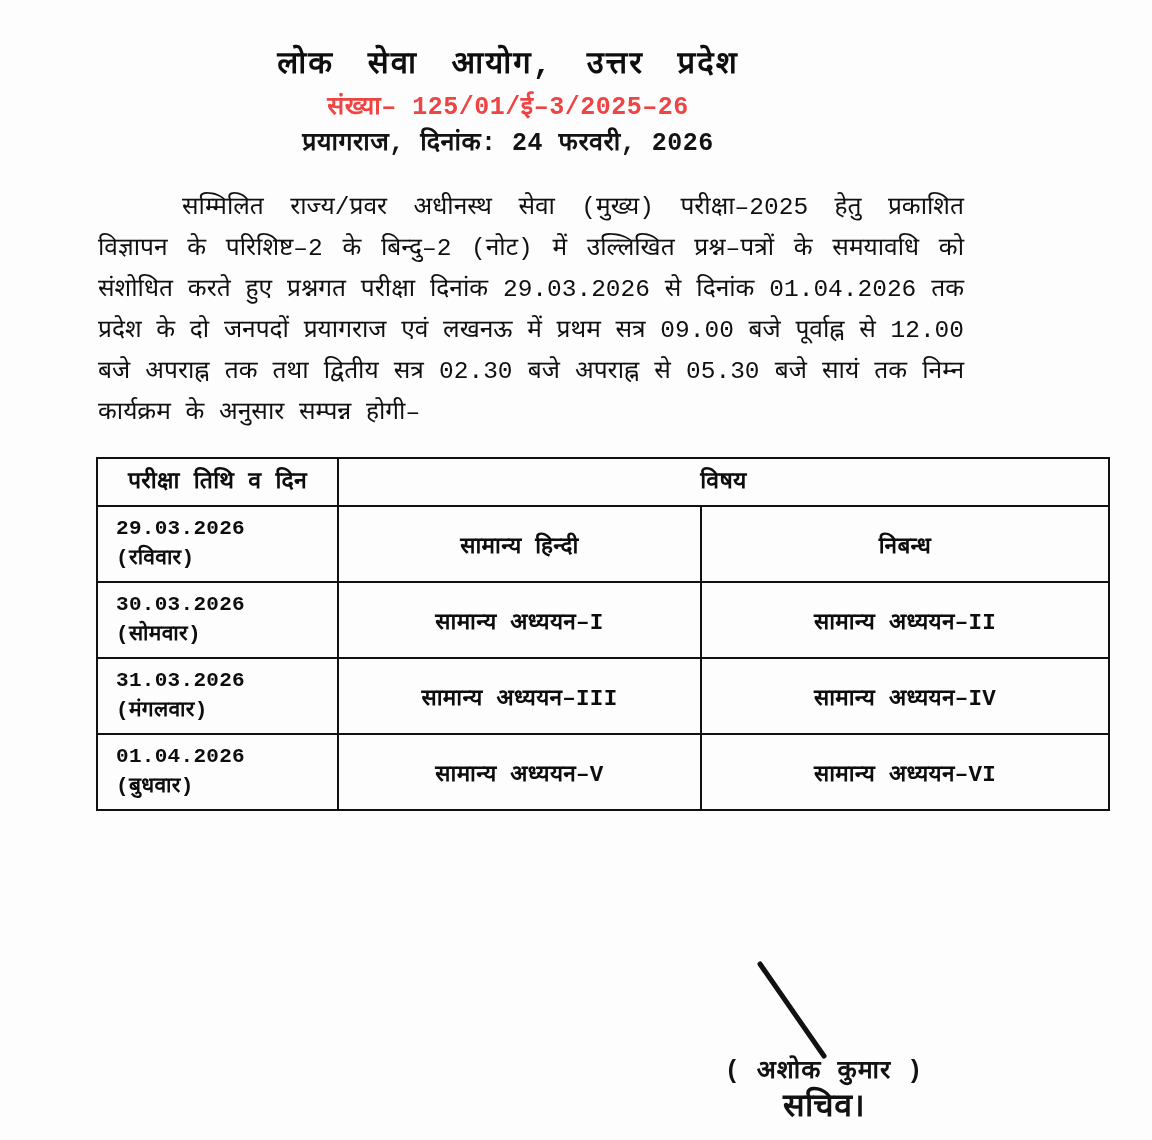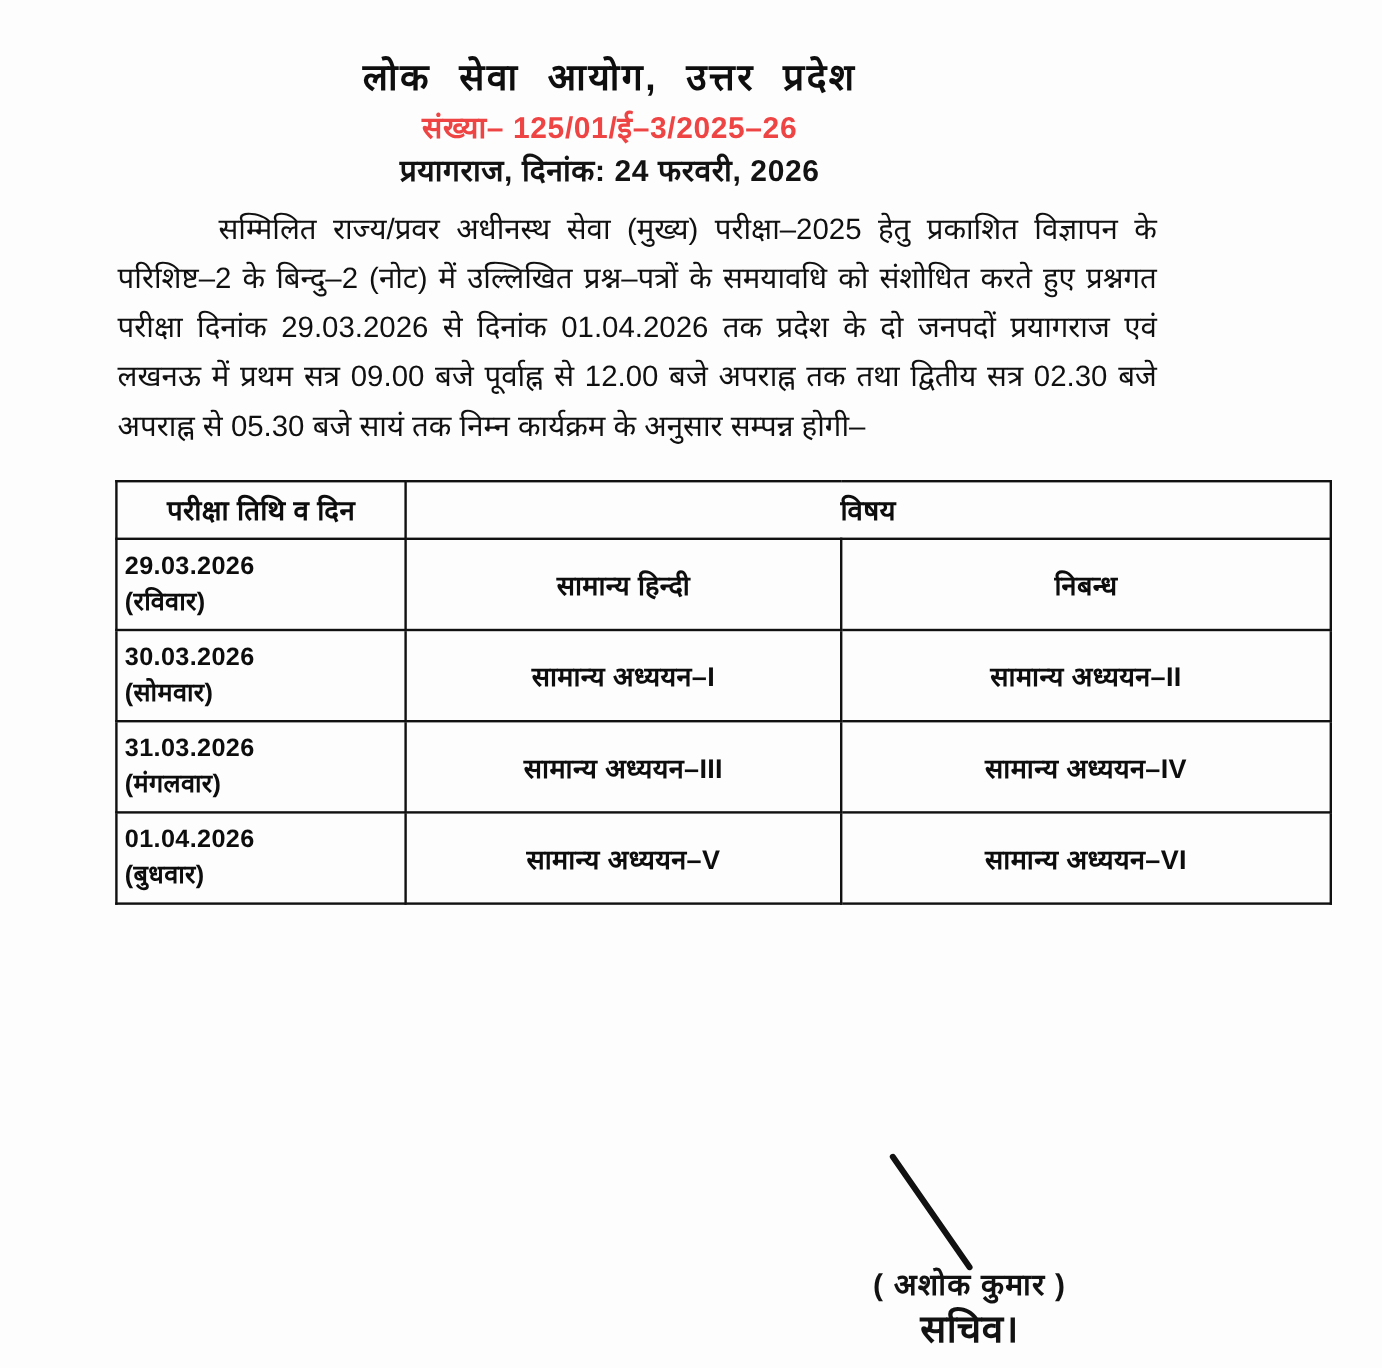--- a/index.html
+++ b/index.html
@@ -14,20 +14,21 @@
     font-family: "Liberation Sans", "DejaVu Sans", sans-serif;
     color: #121212;
     overflow: hidden;
     position: relative;
   }
   .page {
     position: relative;
     width: 1016px;
     height: 1140px;
     box-sizing: border-box;
+    font-family: Liberation Mono, monospace;
   }
 
   
   .header {
     text-align: center;
     padding-top: 46px;
   }
   .org-line {
     font-size: 31px;
     font-weight: 600;
@@ -61,21 +62,21 @@
     display: inline-block;
     font-size: 28px;
     font-weight: 700;
     border-bottom: 2.5px solid #111;
     padding-bottom: 2px;
     letter-spacing: 0.5px;
   }
 
   
   .body-para {
-    margin: 10px 52px 0 98px;
+    margin: 26px 52px 0 98px;
     font-size: 24.5px;
     line-height: 41px;
     text-align: justify;
     text-justify: inter-word;
     font-weight: 500;
     color: #101010;
   }
   .body-para .indent {
     display: inline-block;
     width: 84px;
@@ -88,21 +89,21 @@
   }
   table.schedule {
     border-collapse: collapse;
     width: 1012px;
     table-layout: fixed;
     border: 2.5px solid #111;
   }
   table.schedule td {
     border: 2px solid #111;
     vertical-align: middle;
-    padding: 4px 6px;
+    padding: 4px 18px;
     color: #0d0d0d;
   }
   .col-date  { width: 241px; }
   .col-morn  { width: 363px; }
   .col-after { width: 408px; }
 
   .th-center {
     text-align: center;
     font-size: 23px;
     font-weight: 700;
@@ -151,21 +152,21 @@
     margin: 32px 0 0 98px;
     font-size: 24px;
     font-weight: 500;
     letter-spacing: 0.2px;
     color: #101010;
   }
 
   
   .sign-block {
     position: absolute;
-    right: 58px;
+    right: 42px;
     top: 960px;
     width: 300px;
     text-align: center;
   }
   .sign-stroke {
     position: absolute;
     right: 108px;
     top: -2px;
     width: 120px;
     height: 105px;

